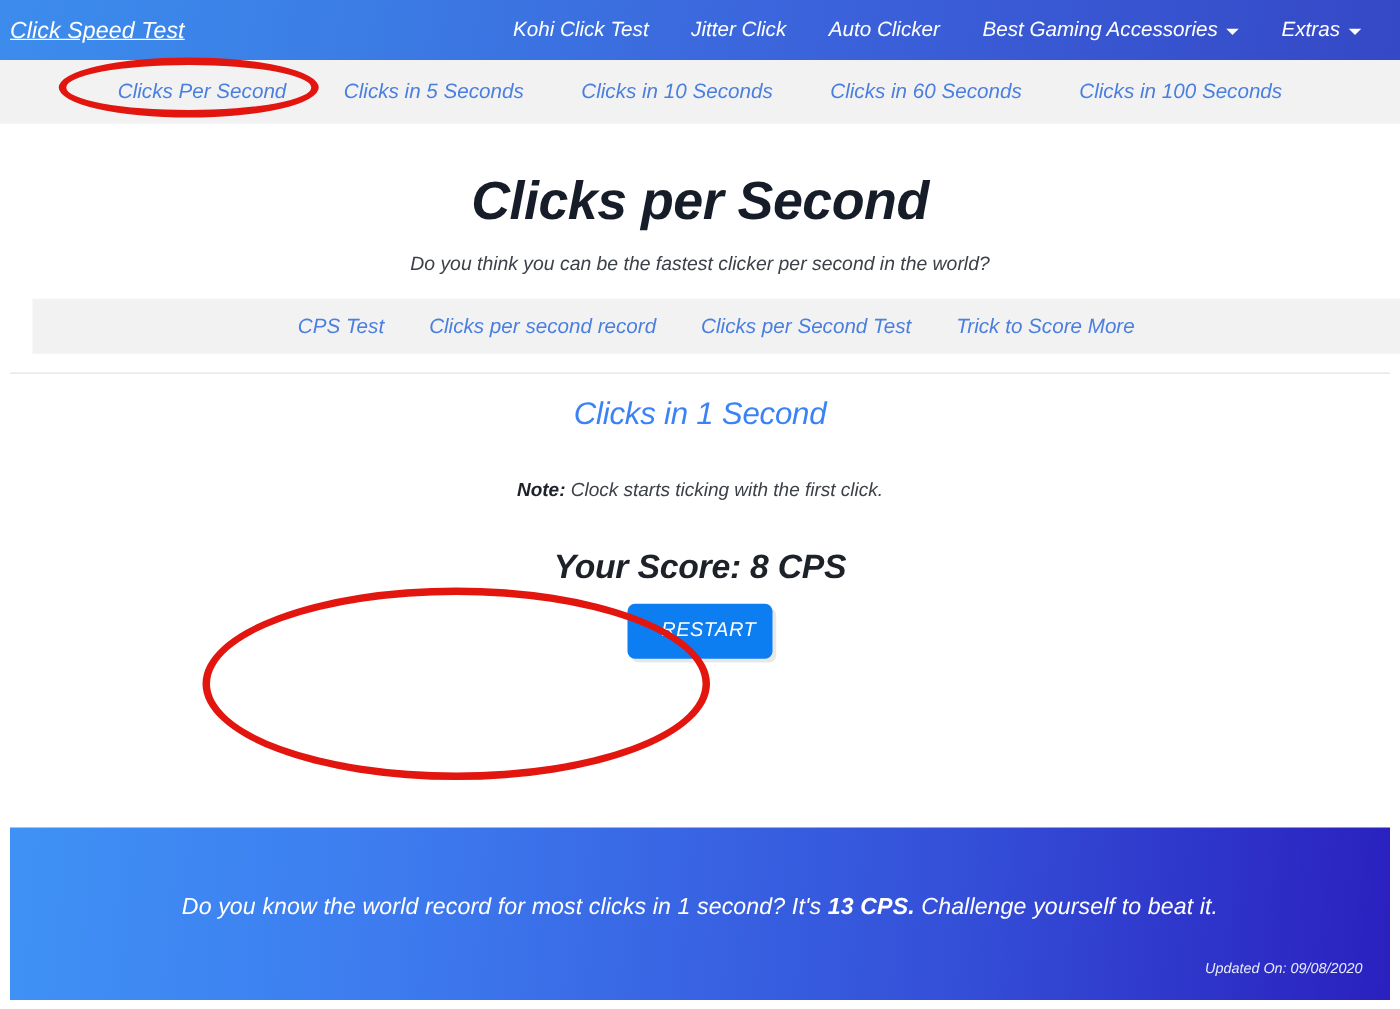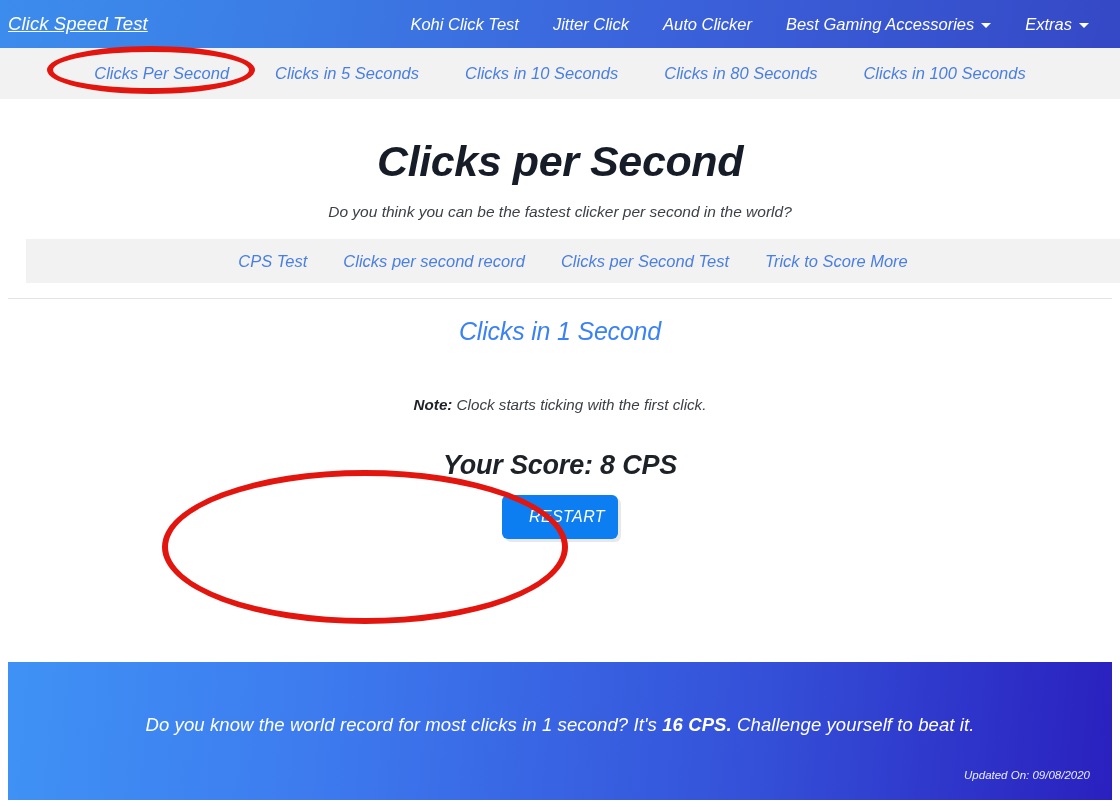--- a/index.html
+++ b/index.html
@@ -141,21 +141,21 @@
     font-size: 15.2px;
     color: #3c4148;
     line-height: 30px;
     margin: 22px auto 0 auto;
     max-width: 1108px;
     padding: 0 8px;
   }
   .note-line {
     font-size: 15.2px;
     color: #3c4148;
-    margin-top: 50px;
+    margin-top: 38px;
   }
   .note-line b { color: #1d2128; }
 
   .score-block {
     margin-top: 37px;
     position: relative;
   }
   .score-text {
     font-size: 27px;
     font-weight: bold;
@@ -253,21 +253,21 @@
       <span>Extras</span>
       <span class="caret"></span>
     </a>
   </div>
 </div>
 
 <div class="subnav">
   <a class="subnav-item" href="#">Clicks Per Second</a>
   <a class="subnav-item" href="#">Clicks in 5 Seconds</a>
   <a class="subnav-item" href="#">Clicks in 10 Seconds</a>
-  <a class="subnav-item" href="#">Clicks in 80 Seconds</a>
+  <a class="subnav-item" href="#">Clicks in 60 Seconds</a>
   <a class="subnav-item" href="#">Clicks in 100 Seconds</a>
 </div>
 
 <div class="hero">
   <h1 class="page-title">Clicks per Second</h1>
   <p class="page-subtitle">Do you think you can be the fastest clicker per second in the world?</p>
 </div>
 
 <div class="linkstrip">
   <a href="#">CPS Test</a>
@@ -284,19 +284,19 @@
   </div>
 
   <div class="score-block">
     <div class="score-text">Your Score: 8 CPS</div>
     <button class="restart-btn">RESTART</button>
   </div>
 </div>
 
 <div class="banner">
   <div class="banner-text">
-    <span>Do you know the world record for most clicks in 1 second? It's </span><b>16 CPS.</b><span> Challenge yourself to beat it.</span>
+    <span>Do you know the world record for most clicks in 1 second? It's </span><b>13 CPS.</b><span> Challenge yourself to beat it.</span>
   </div>
   <div class="banner-updated">Updated On: 09/08/2020</div>
 </div>
 
 <div class="ellipse ellipse-tab"></div>
 <div class="ellipse ellipse-score"></div>
 
 </body></html>

